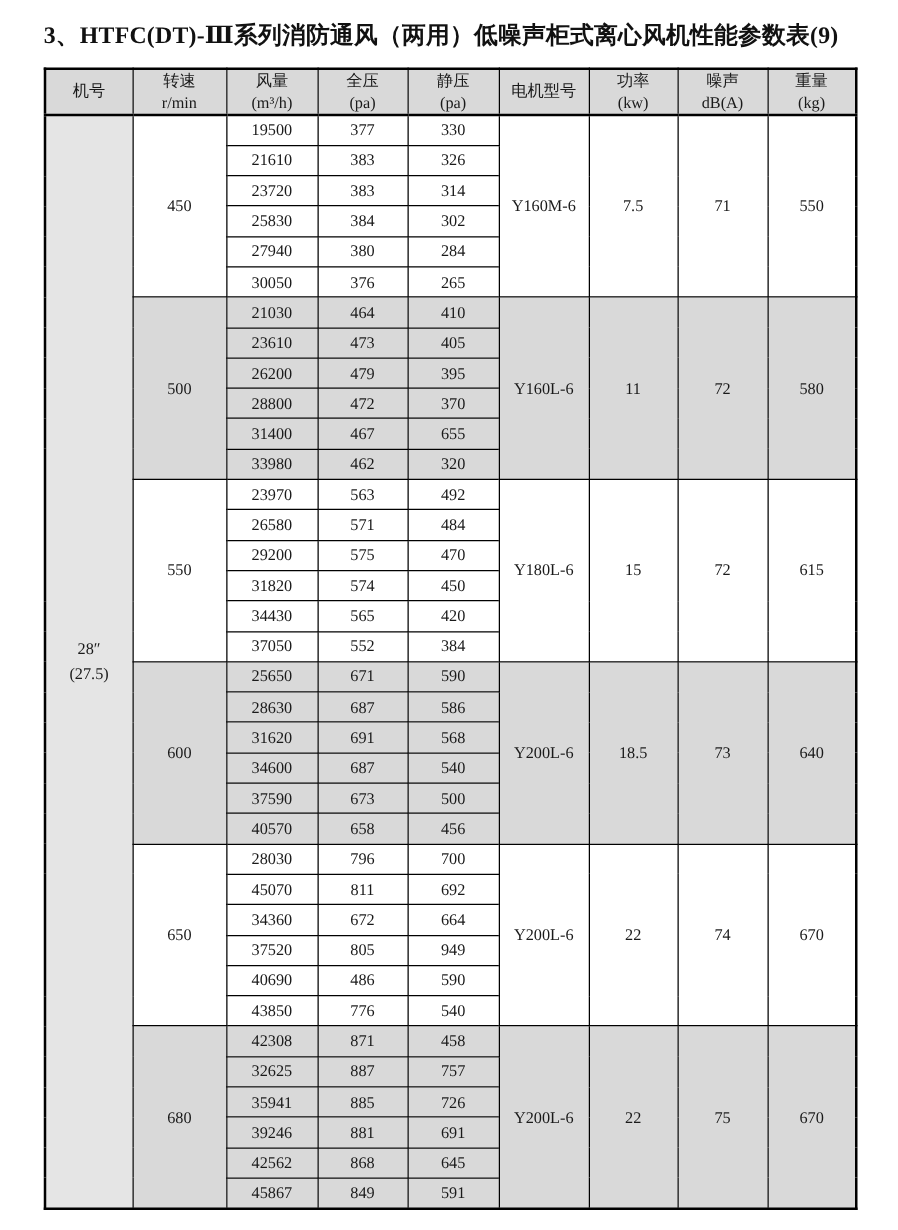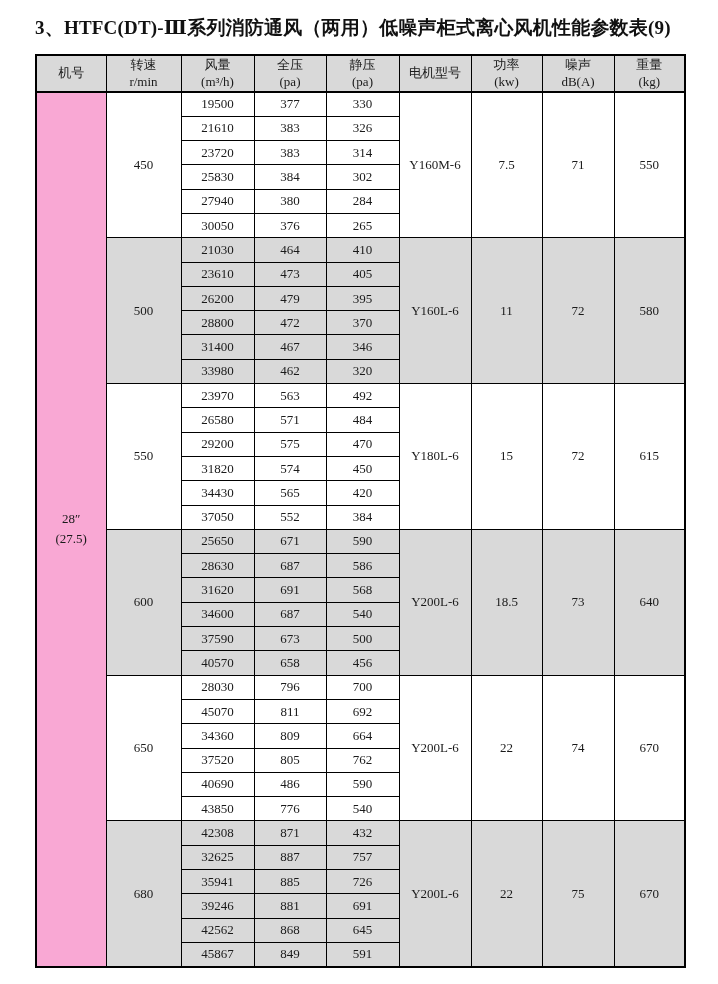--- a/index.html
+++ b/index.html
@@ -35,21 +35,21 @@
     overflow: hidden;
   }
   .perf-table thead th {
     height: 37px;
     background: #d9d9d9;
     line-height: 1.3;
     border-bottom: 2px solid #000;
   }
   .perf-table tbody td { height: 24.3px; }
   .shaded { background: #d9d9d9; }
-  .machine-cell { background: #f9a8d4; line-height: 1.55; }
+  .machine-cell { background: #e5e5e5; line-height: 1.55; }
   .thick-left { border-left: 2px solid #000; }
 </style>
 </head>
 <body>
 
 <div class="page">
   <h1 class="title">3、HTFC(DT)-Ⅲ系列消防通风（两用）低噪声柜式离心风机性能参数表(9)</h1>
 
   <table class="perf-table">
     <colgroup>
@@ -162,21 +162,21 @@
           <td class="shaded">395</td>
         </tr>
         <tr>
           <td class="thick-left shaded">28800</td>
           <td class="shaded">472</td>
           <td class="shaded">370</td>
         </tr>
         <tr>
           <td class="thick-left shaded">31400</td>
           <td class="shaded">467</td>
-          <td class="shaded">346</td>
+          <td class="shaded">655</td>
         </tr>
         <tr>
           <td class="thick-left shaded">33980</td>
           <td class="shaded">462</td>
           <td class="shaded">320</td>
         </tr>
         <tr>
           <td rowspan="6">550</td>
           <td class="thick-left">23970</td>
           <td>563</td>
@@ -256,43 +256,43 @@
           <td rowspan="6">74</td>
           <td rowspan="6">670</td>
         </tr>
         <tr>
           <td class="thick-left">45070</td>
           <td>811</td>
           <td>692</td>
         </tr>
         <tr>
           <td class="thick-left">34360</td>
-          <td>809</td>
+          <td>672</td>
           <td>664</td>
         </tr>
         <tr>
           <td class="thick-left">37520</td>
           <td>805</td>
-          <td>762</td>
+          <td>949</td>
         </tr>
         <tr>
           <td class="thick-left">40690</td>
           <td>486</td>
           <td>590</td>
         </tr>
         <tr>
           <td class="thick-left">43850</td>
           <td>776</td>
           <td>540</td>
         </tr>
         <tr>
           <td rowspan="6" class="shaded">680</td>
           <td class="thick-left shaded">42308</td>
           <td class="shaded">871</td>
-          <td class="shaded">432</td>
+          <td class="shaded">458</td>
           <td rowspan="6" class="thick-left shaded">Y200L-6</td>
           <td rowspan="6" class="shaded">22</td>
           <td rowspan="6" class="shaded">75</td>
           <td rowspan="6" class="shaded">670</td>
         </tr>
         <tr>
           <td class="thick-left shaded">32625</td>
           <td class="shaded">887</td>
           <td class="shaded">757</td>
         </tr>

